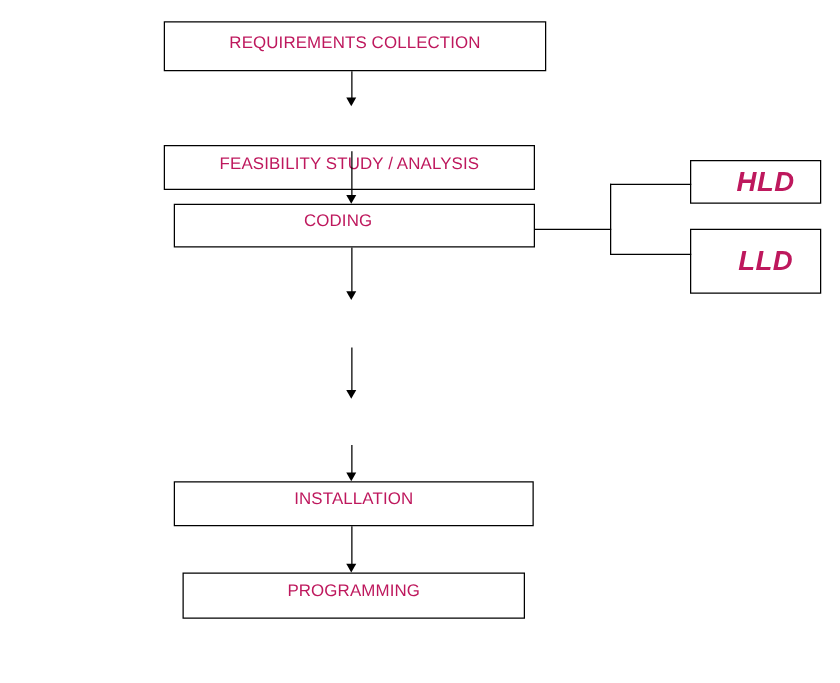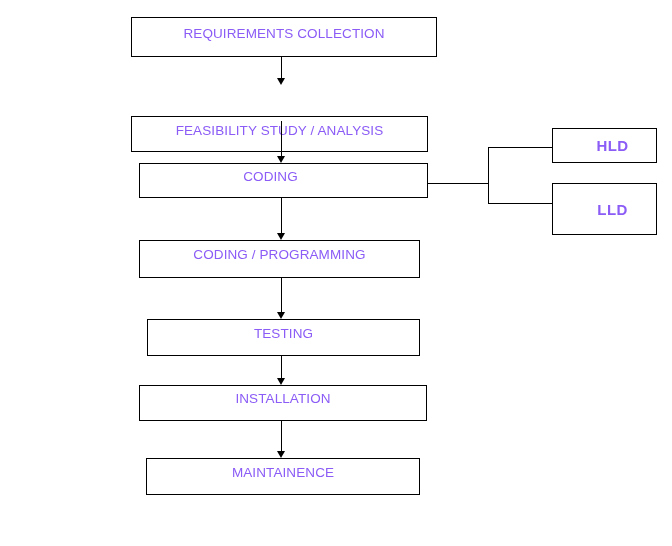--- a/index.html
+++ b/index.html
@@ -24,40 +24,41 @@
     box-sizing: border-box;
     border: 1.4px solid #000000;
     background: #ffffff;
     display: flex;
     align-items: center;
     justify-content: center;
   }
   .node .node-label {
     font-size: 13.5px;
     letter-spacing: 0.1px;
-    color: #8b5cf6;
+    color: #be185d;
     white-space: nowrap;
     line-height: 1;
     text-align: center;
   }
   
   .stage .node-label {
     position: relative;
     top: -3px;
   }
   
   .detail {
     border-width: 1.6px;
   }
   .detail .node-label {
-    font-size: 15px;
+    font-size: 22px;
     font-weight: bold;
     letter-spacing: 0.4px;
     position: relative;
     left: 8px;
+    font-style: italic;
   }
   
   .vline {
     position: absolute;
     width: 0;
     border-left: 1.3px solid #000000;
   }
   .hline {
     position: absolute;
     height: 0;
@@ -82,34 +83,28 @@
   </div>
 
   <div class="node stage" style="left:131px; top:85px; width:297px; height:36px;margin-top:31px;">
     <span class="node-label">FEASIBILITY STUDY / ANALYSIS</span>
   </div>
 
   <div class="node stage" style="left:139px; top:163px; width:289px; height:35px;">
     <span class="node-label" style="position:relative; top:-4px; left:-13px;">CODING</span>
   </div>
 
-  <div class="node stage" style="left:139px; top:240px; width:281px; height:38px;">
-    <span class="node-label" style="position:relative; top:-4px;">CODING / PROGRAMMING</span>
-  </div>
 
-  <div class="node stage" style="left:147px; top:319px; width:273px; height:37px;">
-    <span class="node-label" style="position:relative; top:-4px;">TESTING</span>
-  </div>
 
   <div class="node stage" style="left:139px; top:385px; width:288px; height:36px;">
     <span class="node-label" style="position:relative; top:-4px;">INSTALLATION</span>
   </div>
 
   <div class="node stage" style="left:146px; top:458px; width:274px; height:37px;">
-    <span class="node-label" style="position:relative; top:-4px;">MAINTAINENCE</span>
+    <span class="node-label" style="position:relative; top:-4px;">PROGRAMMING</span>
   </div>
 
   <div class="node detail" style="left:552px; top:128px; width:105px; height:35px;">
     <span class="node-label">HLD</span>
   </div>
 
   <div class="node detail" style="left:552px; top:183px; width:105px; height:52px;">
     <span class="node-label">LLD</span>
   </div>
 

